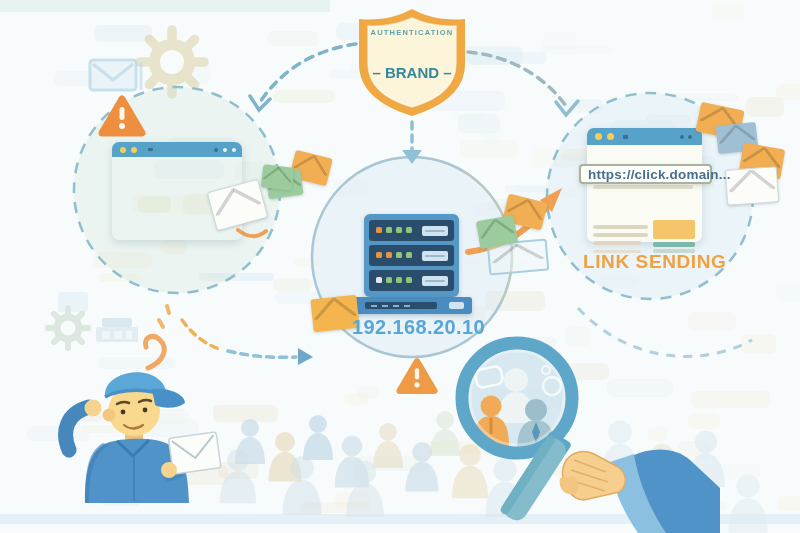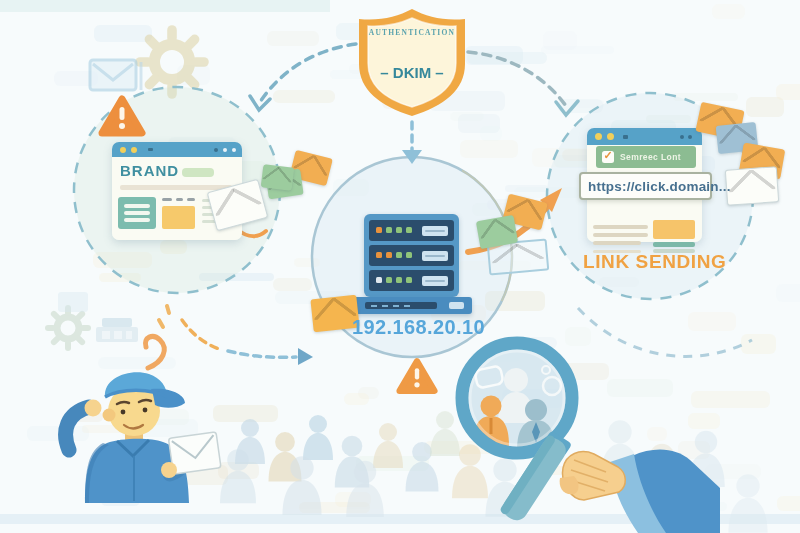--- a/index.html
+++ b/index.html
@@ -34,21 +34,21 @@
   .env{position:absolute;border-radius:3px;z-index:3;box-shadow:0 1px 3px rgba(90,110,120,.28);}
   .env::before{content:'';position:absolute;left:4%;right:4%;top:4%;height:60%;
     background:
       linear-gradient(to bottom right,transparent 45%,rgba(0,0,0,.16) 47%,rgba(0,0,0,.16) 56%,transparent 58%) left/51% 100% no-repeat,
       linear-gradient(to bottom left,transparent 45%,rgba(0,0,0,.16) 47%,rgba(0,0,0,.16) 56%,transparent 58%) right/51% 100% no-repeat;}
   .env.white{background:#fcfdf9;border:1.5px solid #ccd8da;}
   .env.ghost{background:rgba(238,246,250,.45);border:2.5px solid #a9cede;box-shadow:none;z-index:2;}
 
   .shield-wrap{z-index:3;}
   .shield-text{position:absolute;left:0;right:0;text-align:center;color:var(--shield_text,#3E8CA3);}
-  .sh-header{top:22px;font-size:7.5px;font-weight:700;letter-spacing:1.2px;color:#5aa3ae;font-family:Liberation Serif, serif;}
+  .sh-header{top:22px;font-size:7.5px;font-weight:700;letter-spacing:1.2px;color:#5aa3ae;}
   .sh-spf{top:36px;font-size:18px;font-weight:800;}
   .sh-dkim{top:58px;font-size:15px;font-weight:800;}
   .sh-dmarc{top:76px;font-size:15px;font-weight:800;}
 
   
   .gbanner{position:absolute;background:var(--banner_green,#8CBC92);border-radius:3px;z-index:4;
     display:flex;align-items:center;padding-left:6px;box-sizing:border-box;}
   .checkbox{width:12px;height:12px;background:#fdfdf8;border-radius:2.5px;position:relative;flex:0 0 auto;}
   .checkbox::after{content:'✓';position:absolute;left:1.5px;top:-2.5px;font-size:11px;font-weight:800;color:#e8953f;}
   .gbanner .btext{margin-left:6px;font-size:8.5px;font-weight:700;letter-spacing:.4px;color:#edf4e6;}
@@ -271,21 +271,21 @@
       <line x1="141" y1="62" x2="141" y2="90" stroke="#bcd8e8" stroke-width="3"></line>
     </g>
   </svg>
 
   <div class="abs shield-wrap" style="left:352px;top:6px;width:120px;height:112px">
     <svg width="120" height="112" viewBox="0 0 120 112">
       <path d="M60,3 C75,11 92,15 113,13 L113,58 C113,84 92,100 60,110 C28,100 7,84 7,58 L7,13 C28,15 45,11 60,3 Z" fill="var(--shield_border,#F0A843)"></path>
       <path d="M60,12 C73,18 88,21 104,20 L104,57 C104,79 88,93 60,101 C32,93 16,79 16,57 L16,20 C32,21 47,18 60,12 Z" fill="var(--shield_fill,#FDF5DA)" stroke="#ffffff" stroke-opacity="0.6" stroke-width="1.5"></path>
     </svg>
     <div class="shield-text sh-header">AUTHENTICATION</div>
-    <div class="shield-text sh-dkim">– DKIM –</div>
+    <div class="shield-text sh-dkim">– BRAND –</div>
   </div>
 
   <svg class="abs layer" style="left:98px;top:94px" width="48" height="44" viewBox="0 0 48 44">
     <path d="M24,5 L44,39 H4 Z" fill="var(--warning_orange,#ED8F3E)" stroke="var(--warning_orange,#ED8F3E)" stroke-width="7" stroke-linejoin="round"></path>
     <rect x="21.5" y="13" width="5" height="13" rx="2.5" fill="#fdf6ea"></rect>
     <circle cx="24" cy="32" r="3" fill="#fdf6ea"></circle>
   </svg>
   <svg class="abs layer" style="left:396px;top:356px" width="42" height="40" viewBox="0 0 48 44">
     <path d="M24,5 L44,39 H4 Z" fill="#EF9A45" stroke="#EF9A45" stroke-width="7" stroke-linejoin="round"></path>
     <rect x="21.5" y="13" width="5" height="13" rx="2.5" fill="#fdf6ea"></rect>
@@ -293,38 +293,20 @@
   </svg>
 
   <div class="abs browser" style="left:112px;top:142px;width:130px;height:98px">
     <div class="bar">
       <span class="dot y" style="left:8px;top:4.5px;width:6px;height:6px"></span>
       <span class="dot y" style="left:19px;top:4.5px;width:6px;height:6px"></span>
       <span class="dot d" style="left:36px;top:6px;width:5px;height:3px;border-radius:1px"></span>
       <span class="dot d" style="right:24px;top:5.5px;width:4px;height:4px"></span>
       <span class="dot w" style="right:15px;top:5.5px;width:4px;height:4px"></span>
       <span class="dot w" style="right:6px;top:5.5px;width:4px;height:4px"></span>
-    </div>
-    <div class="body">
-      <span class="abs" style="left:8px;top:5px;font-size:15px;font-weight:800;letter-spacing:1px;color:#3f8fa0">BRAND</span>
-      <span class="pill" style="left:70px;top:11px;width:32px;height:9px;background:#cfe6c2"></span>
-      <span class="line" style="left:8px;top:28px;width:112px;height:5px;background:#e9e3d4"></span>
-      <span class="abs" style="left:6px;top:40px;width:38px;height:32px;background:#7cbcae;border-radius:3px">
-        <span class="line" style="left:6px;top:7px;width:26px;height:3.5px;background:#f2f7ef"></span>
-        <span class="line" style="left:6px;top:14px;width:26px;height:3.5px;background:#f2f7ef"></span>
-        <span class="line" style="left:6px;top:21px;width:26px;height:3.5px;background:#f2f7ef"></span>
-      </span>
-      <span class="line" style="left:50px;top:41px;width:10px;height:3px;background:#98a2a6"></span>
-      <span class="line" style="left:64px;top:41px;width:7px;height:3px;background:#98a2a6"></span>
-      <span class="line" style="left:75px;top:41px;width:8px;height:3px;background:#98a2a6"></span>
-      <span class="abs" style="left:50px;top:49px;width:33px;height:23px;background:#f6c96b;border-radius:2px"></span>
-      <span class="line" style="left:90px;top:42px;width:26px;height:3px;background:#d8e2d4"></span>
-      <span class="line" style="left:90px;top:49px;width:26px;height:3px;background:#d8e2d4"></span>
-      <span class="line" style="left:90px;top:56px;width:26px;height:3px;background:#d8e2d4"></span>
-      <span class="line" style="left:90px;top:63px;width:20px;height:3px;background:#d8e2d4"></span>
     </div>
   </div>
 
   <div class="env" style="left:292px;top:154px;width:38px;height:28px;background:var(--envelope_orange,#F2AE52);transform:rotate(14deg)"></div>
   <div class="env" style="left:267px;top:171px;width:35px;height:26px;background:var(--envelope_green,#9CCC9E);transform:rotate(-8deg)"></div>
   <div class="env" style="left:262px;top:166px;width:31px;height:23px;background:var(--envelope_green,#9CCC9E);transform:rotate(7deg)"></div>
   <div class="env white" style="left:211px;top:185px;width:51px;height:38px;transform:rotate(-15deg)"></div>
 
   <div class="abs server" style="left:352px;top:214px;width:120px;height:100px">
     <div class="cabinet">
@@ -373,25 +355,21 @@
       <span class="line" style="left:6px;top:40px;width:100px;height:4px;background:#e5dfcc"></span>
       <span class="line" style="left:6px;top:80px;width:55px;height:4px;background:#ddd6c2"></span>
       <span class="line" style="left:6px;top:88px;width:55px;height:4px;background:#ddd6c2"></span>
       <span class="line" style="left:6px;top:96px;width:48px;height:4px;background:#ddd6c2"></span>
       <span class="abs" style="left:66px;top:75px;width:42px;height:19px;background:#f6c46a;border-radius:2px"></span>
       <span class="line" style="left:66px;top:97px;width:42px;height:4.5px;background:#7cb8a8"></span>
       <span class="line" style="left:66px;top:104px;width:42px;height:3.5px;background:#c8d8cc"></span>
       <span class="line" style="left:6px;top:105px;width:48px;height:3px;background:#e5dfcc"></span>
     </div>
   </div>
-  <div class="gbanner" style="left:596px;top:146px;width:100px;height:22px">
-    <span class="checkbox"></span>
-    <span class="btext">Semreec Lont</span>
-  </div>
-  <div class="urlbar" style="left:579px;top:172px;width:133px;height:28px">
+  <div class="urlbar" style="left:579px;top:164px;width:133px;height:20px">
     <span>https://click.domain...</span>
   </div>
 
   <div class="env" style="left:698px;top:106px;width:44px;height:30px;background:var(--envelope_orange,#F2AE52);transform:rotate(12deg)"></div>
   <div class="env" style="left:717px;top:124px;width:40px;height:28px;background:var(--envelope_blue,#9FC0D4);transform:rotate(-6deg)"></div>
   <div class="env" style="left:741px;top:146px;width:42px;height:30px;background:var(--envelope_orange,#F2AE52);transform:rotate(10deg)"></div>
   <div class="env white" style="left:726px;top:168px;width:50px;height:34px;transform:rotate(-4deg)"></div>
 
   <div class="abs ip" style="left:352px;top:316px;width:120px">192.168.20.10</div>
   <div class="abs caption orange" style="left:583px;top:251px;width:160px">LINK SENDING</div>

